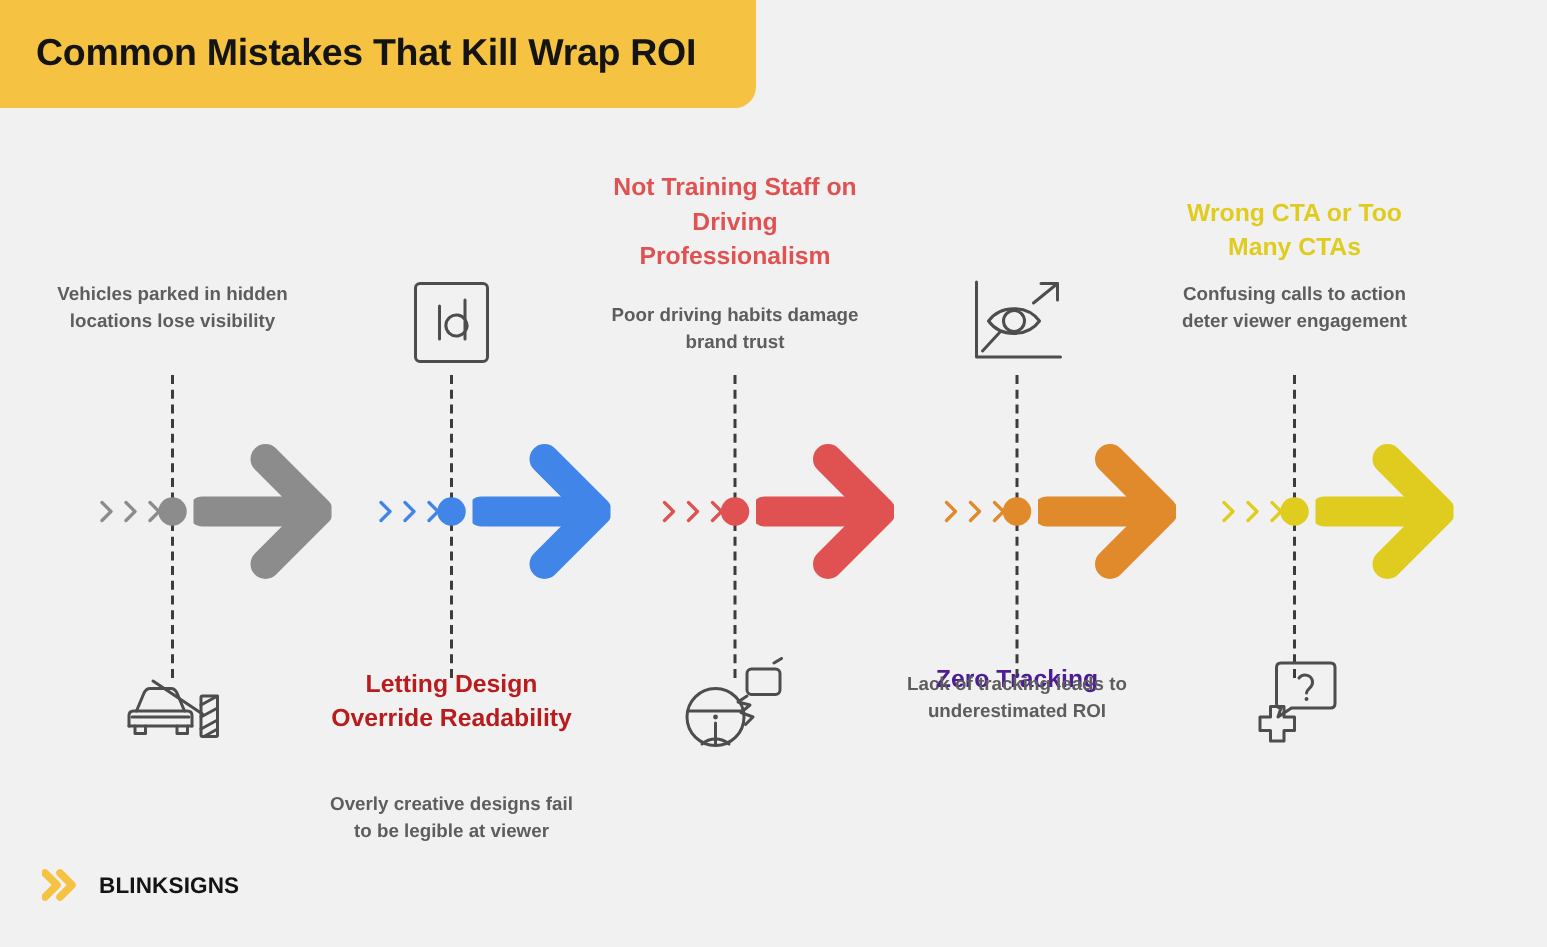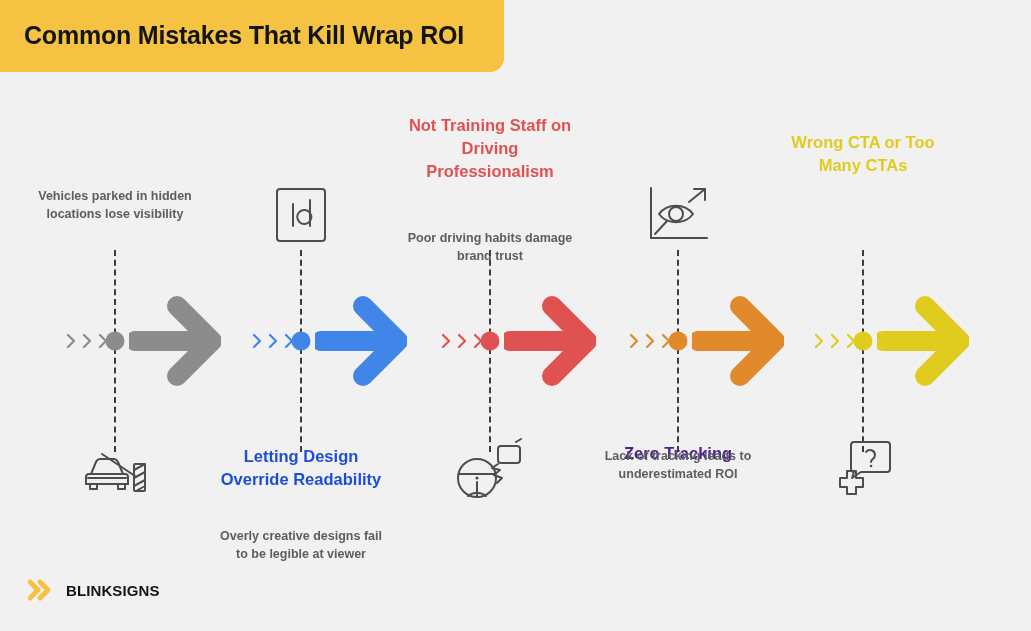--- a/index.html
+++ b/index.html
@@ -177,34 +177,34 @@
       </div>
 
       <div class="big-arrow">
         <svg width="92" height="90" viewBox="0 0 92 90">
           <path d="M6 45 H62" fill="none" stroke="#4285E8" stroke-width="20" stroke-linecap="round"></path>
           <path d="M48 10 L83 45 L48 80" fill="none" stroke="#4285E8" stroke-width="20" stroke-linecap="round" stroke-linejoin="round"></path>
         </svg>
       </div>
 
       <div class="blk" style="top:445px;padding:0 14px;box-sizing:border-box;">
-        <div class="heading" style="color:#1d4ed8;">Letting Design Override Readability</div>
+        <div class="heading" style="color:#b91c1c;">Letting Design Override Readability</div>
       </div>
       <div class="blk" style="top:528px;padding:0 22px;box-sizing:border-box;">
         <div class="desc">Overly creative designs fail to be legible at viewer</div>
       </div>
     </div>
   </div>
 
   <div class="col" style="left:387px;">
     <div class="col-inner">
       <div class="blk" style="top:114px;padding:0 10px;box-sizing:border-box;">
         <div class="heading" style="color:#E05252;">Not Training Staff on Driving Professionalism</div>
       </div>
-      <div class="blk" style="top:202px;padding:0 12px;box-sizing:border-box;margin-top:28px;">
+      <div class="blk" style="top:202px;padding:0 12px;box-sizing:border-box;">
         <div class="desc">Poor driving habits damage brand trust</div>
       </div>
 
       <div class="dash-line"></div>
       <div class="marker" style="background:#E05252;"></div>
 
       <div class="chevs">
         <svg width="11" height="16" viewBox="0 0 11 16">
             <path d="M2 2 L8 8 L2 14" fill="none" stroke="#E05252" stroke-width="2.2" stroke-linecap="round" stroke-linejoin="round"></path>
           </svg>
@@ -285,20 +285,23 @@
         <div class="desc">Lack of tracking leads to underestimated ROI</div>
       </div>
     </div>
   </div>
 
   <div class="col" style="left:760px;">
     <div class="col-inner">
       <div class="blk" style="top:103px;padding:0 24px;box-sizing:border-box;margin-top:28px;">
         <div class="heading" style="color:#E0CC1E;">Wrong CTA or Too Many CTAs</div>
       </div>
+      <div class="blk" style="top:188px;padding:0 12px;box-sizing:border-box;">
+        <div class="desc">Confusing calls to action deter viewer engagement</div>
+      </div>
 
       <div class="dash-line"></div>
       <div class="marker" style="background:#E0CC1E;"></div>
 
       <div class="chevs">
         <svg width="11" height="16" viewBox="0 0 11 16">
             <path d="M2 2 L8 8 L2 14" fill="none" stroke="#E0CC1E" stroke-width="2.2" stroke-linecap="round" stroke-linejoin="round"></path>
           </svg>
         <svg width="11" height="16" viewBox="0 0 11 16">
             <path d="M2 2 L8 8 L2 14" fill="none" stroke="#E0CC1E" stroke-width="2.2" stroke-linecap="round" stroke-linejoin="round"></path>

